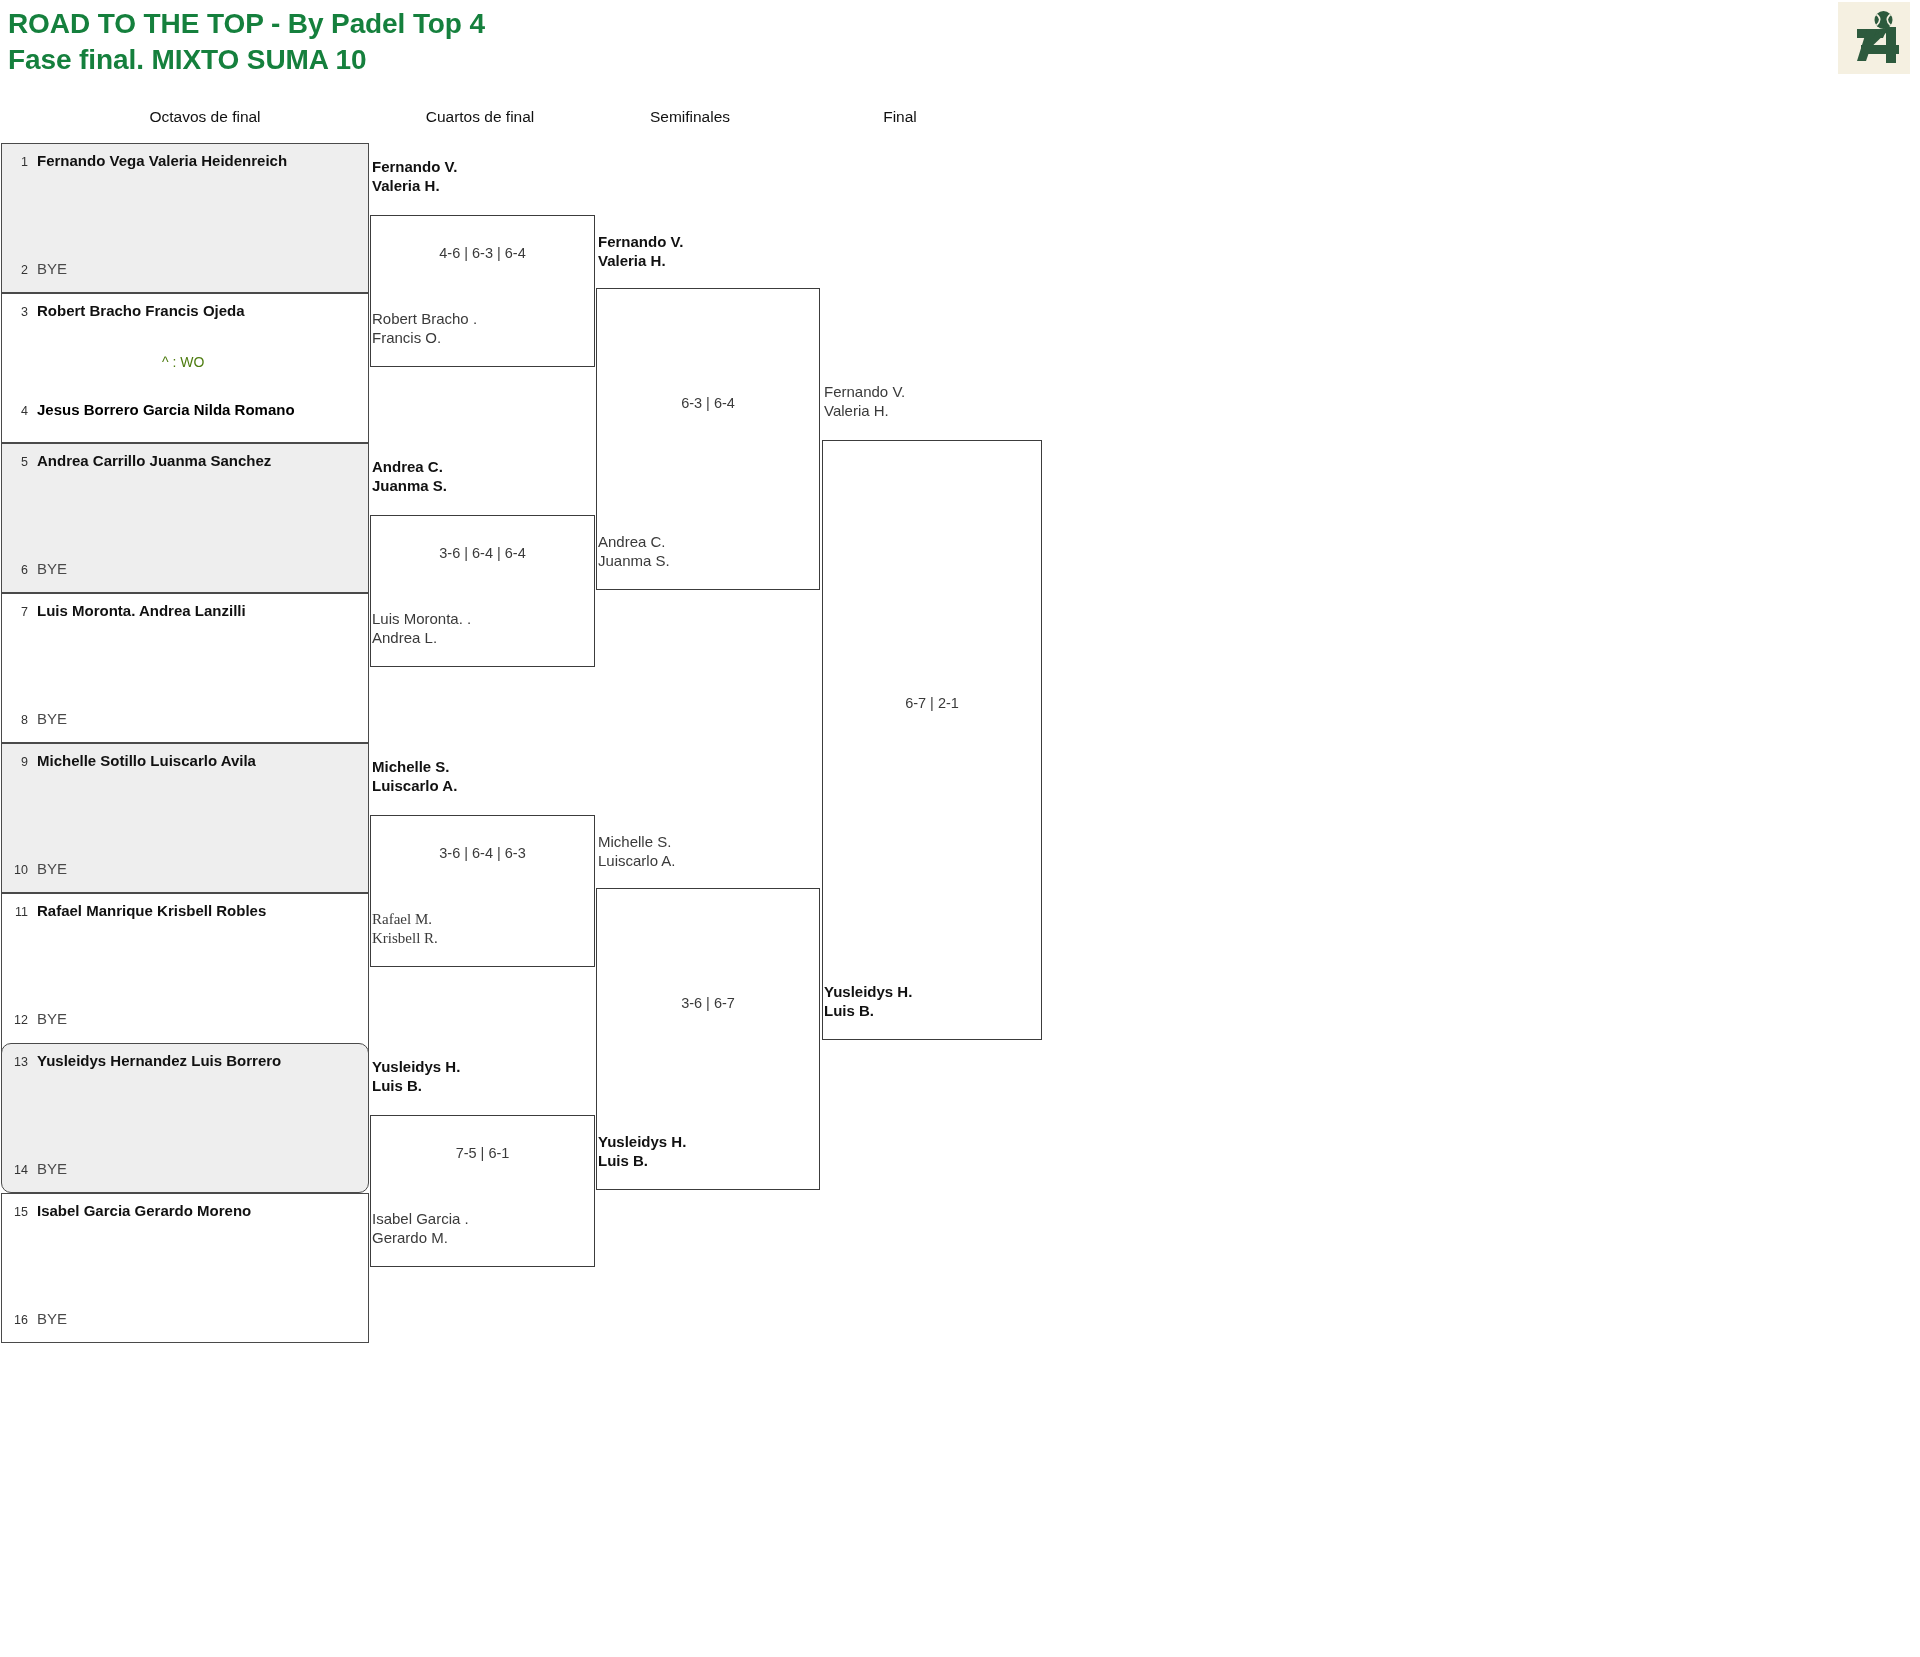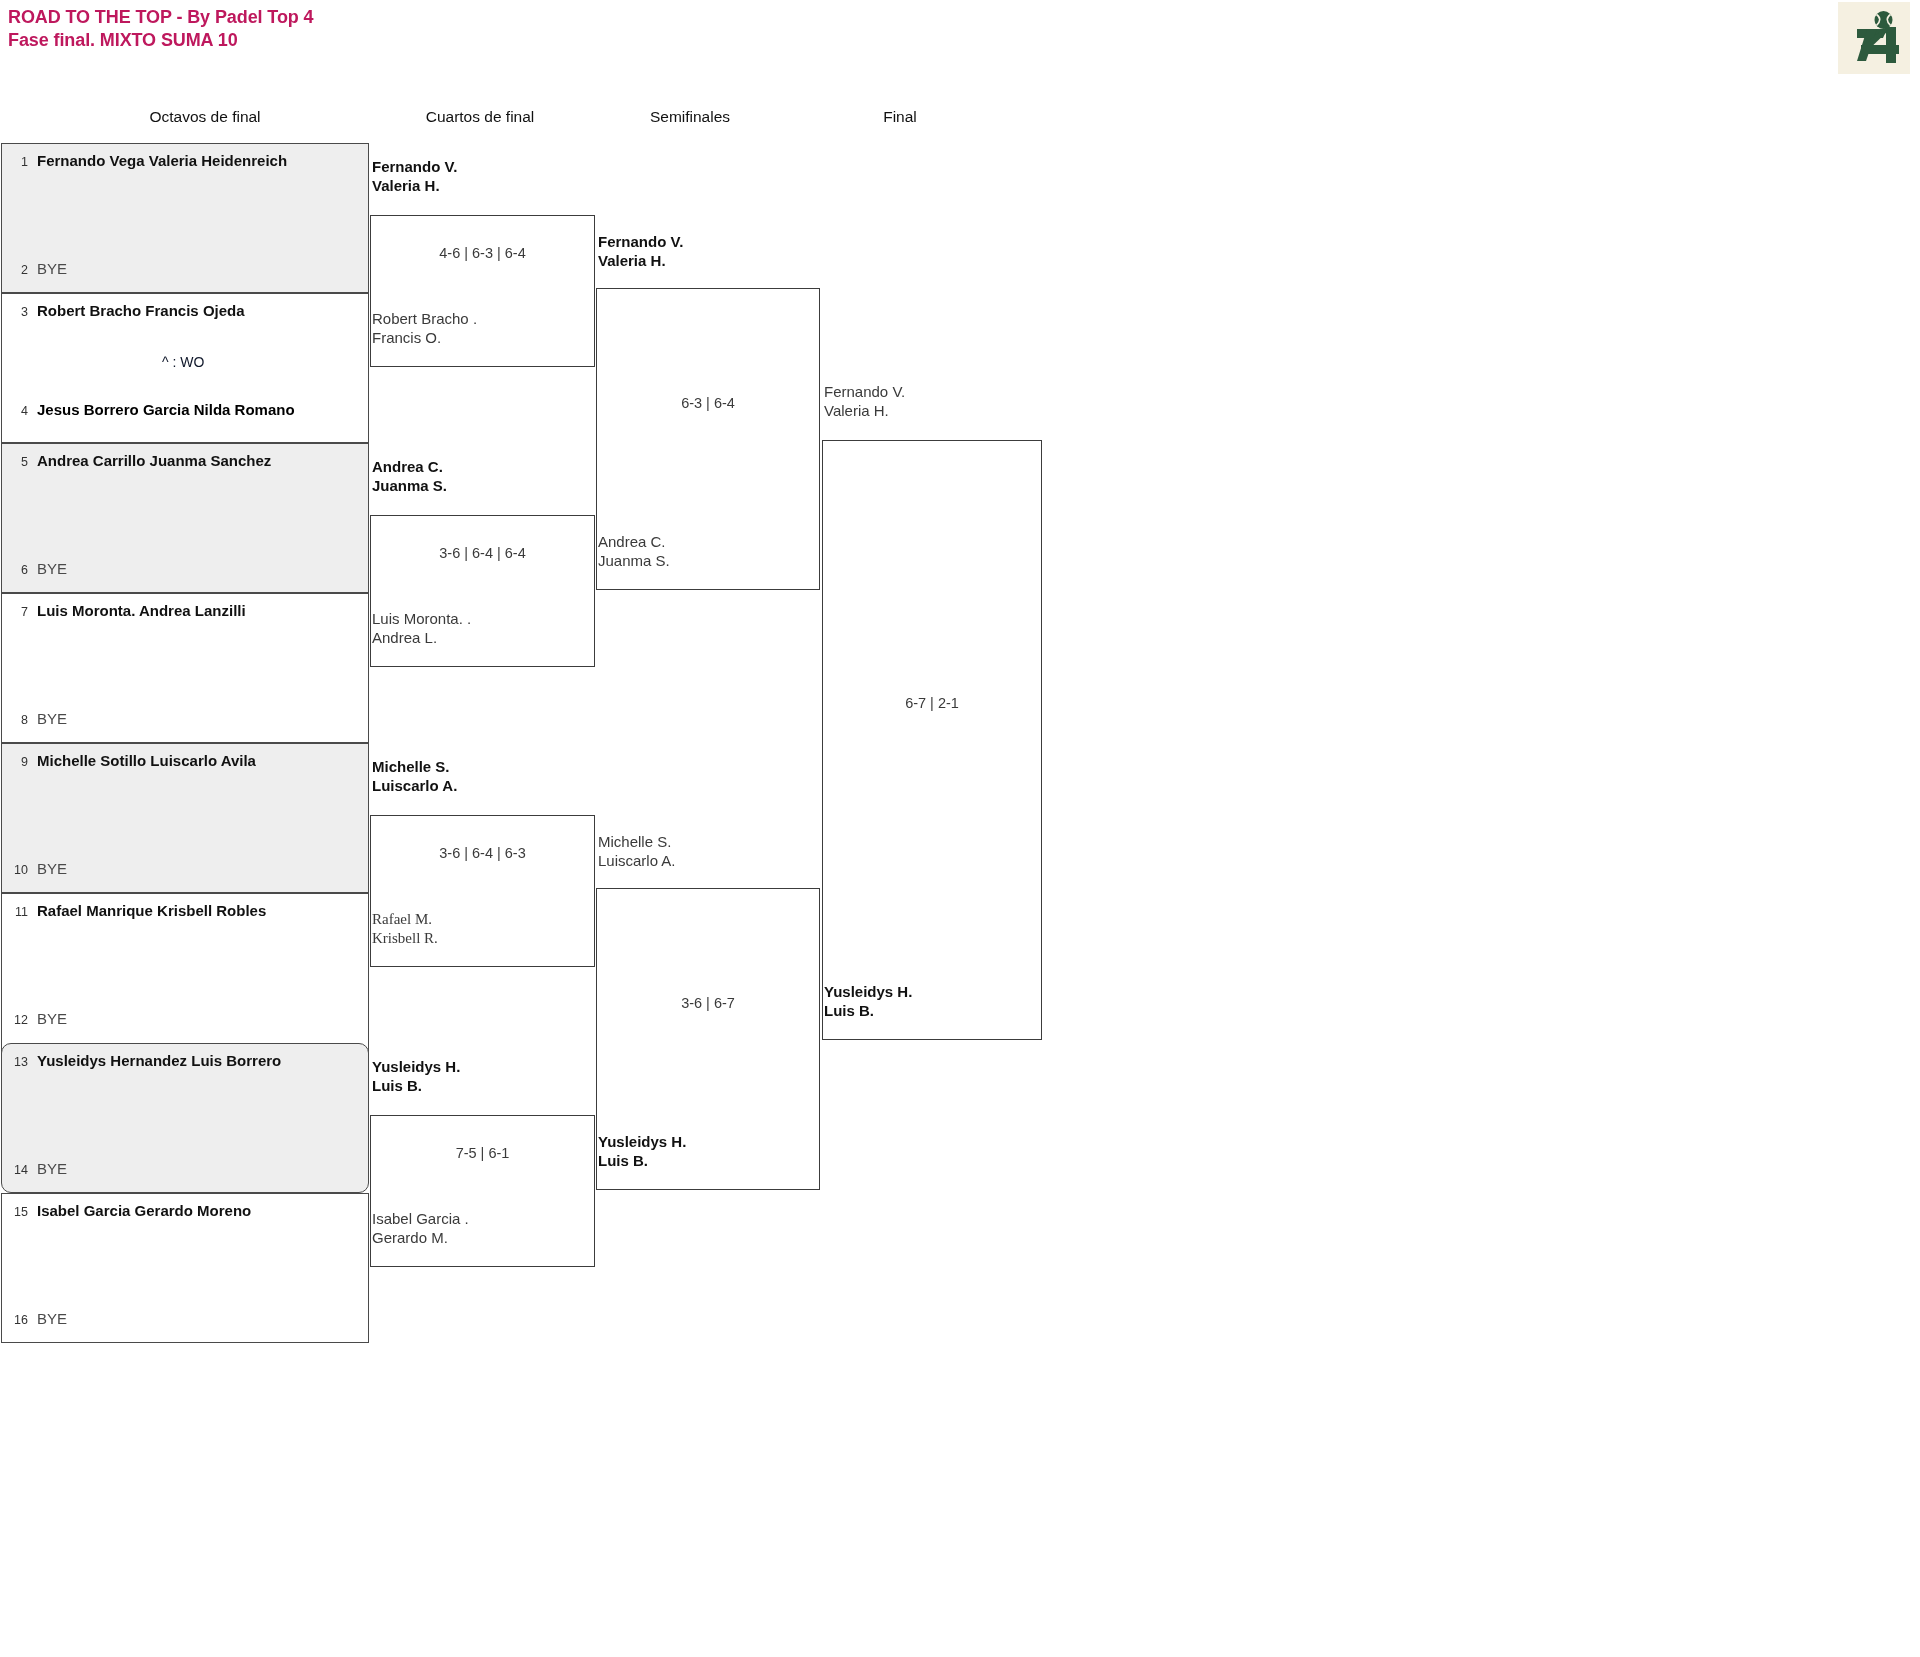--- a/index.html
+++ b/index.html
@@ -14,25 +14,25 @@
     color: #1a1a1a;
     position: relative;
     overflow: hidden;
   }
 
   
   #header-title {
     position: absolute;
     left: 8px;
     top: 6px;
-    font-size: 18px;
+    font-size: 28px;
     font-weight: bold;
     line-height: 1.28;
     letter-spacing: -0.1px;
-    color: #be185d;
+    color: #15803d;
   }
   #header-title div { white-space: nowrap; }
 
   #brand-logo {
     position: absolute;
     left: 1838px;
     top: 2px;
     width: 72px;
     height: 72px;
     background: #f5f0e1;
@@ -96,21 +96,21 @@
   .seed-names.bold { font-weight: bold; color: #111; }
   .seed-names.light { font-weight: bold; color: #000000; }
   .bye-label {
     font-size: 15px;
     color: #4a4a4a;
     font-weight: normal;
   }
   .wo-note {
     position: absolute;
     font-size: 14px;
-    color: #0f172a;
+    color: #4d7c0f;
     white-space: nowrap;
   }
 
   
   .match-box {
     position: absolute;
     border: 1px solid #3c3c3c;
     box-sizing: border-box;
     background: transparent;
   }

